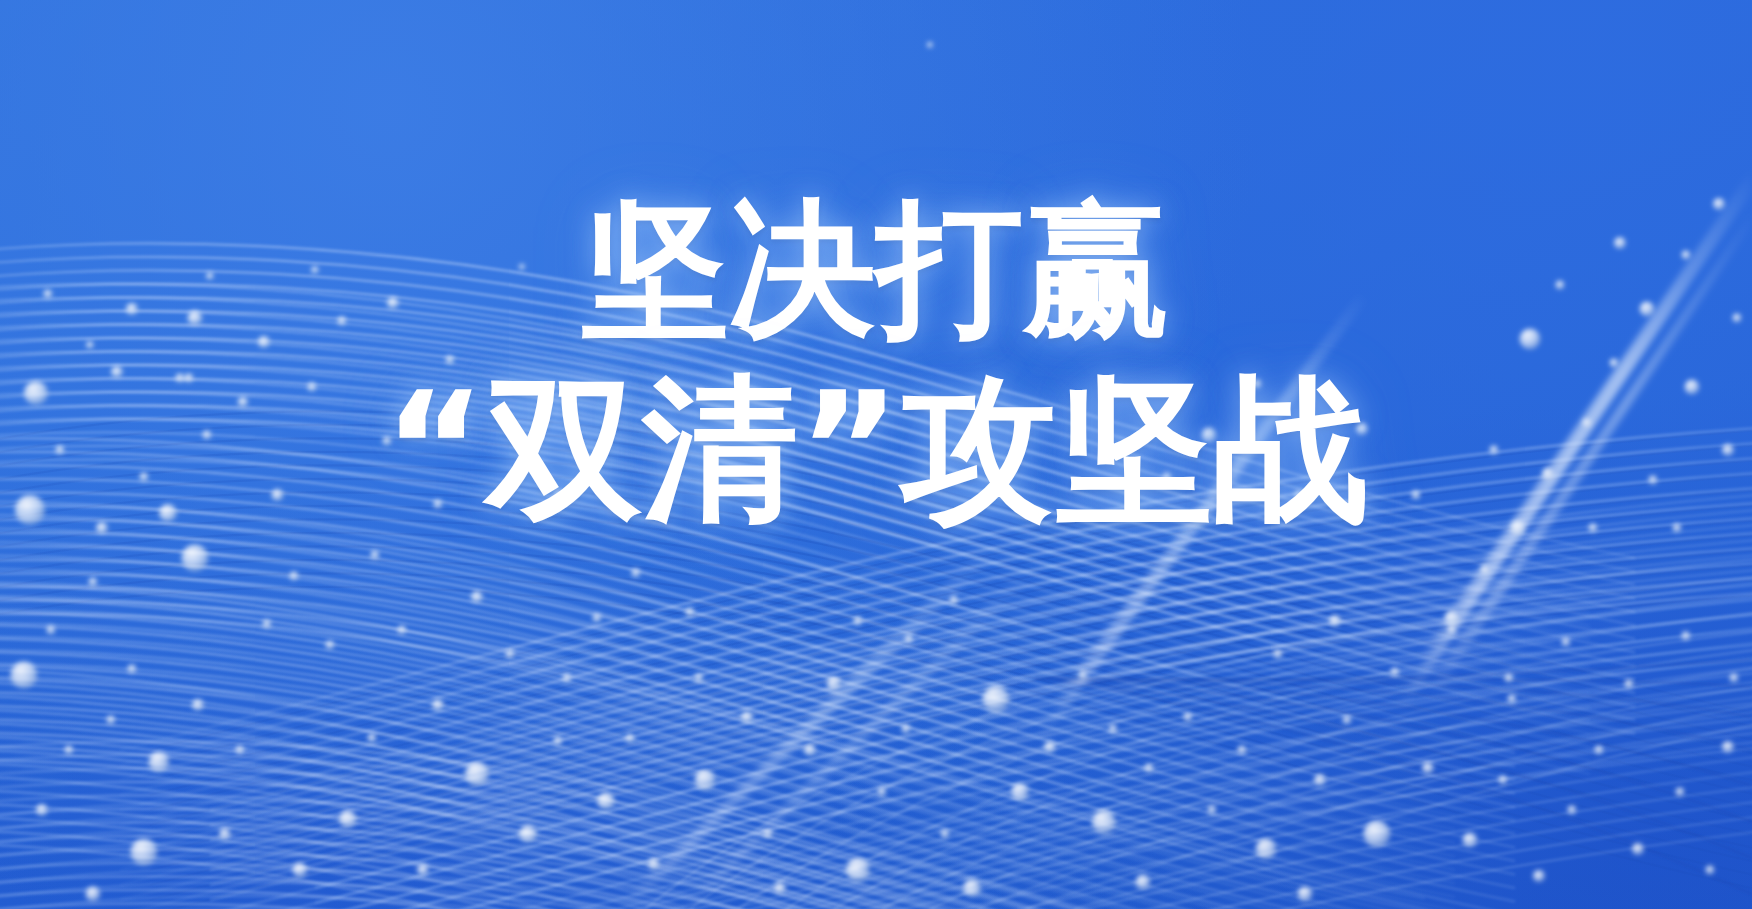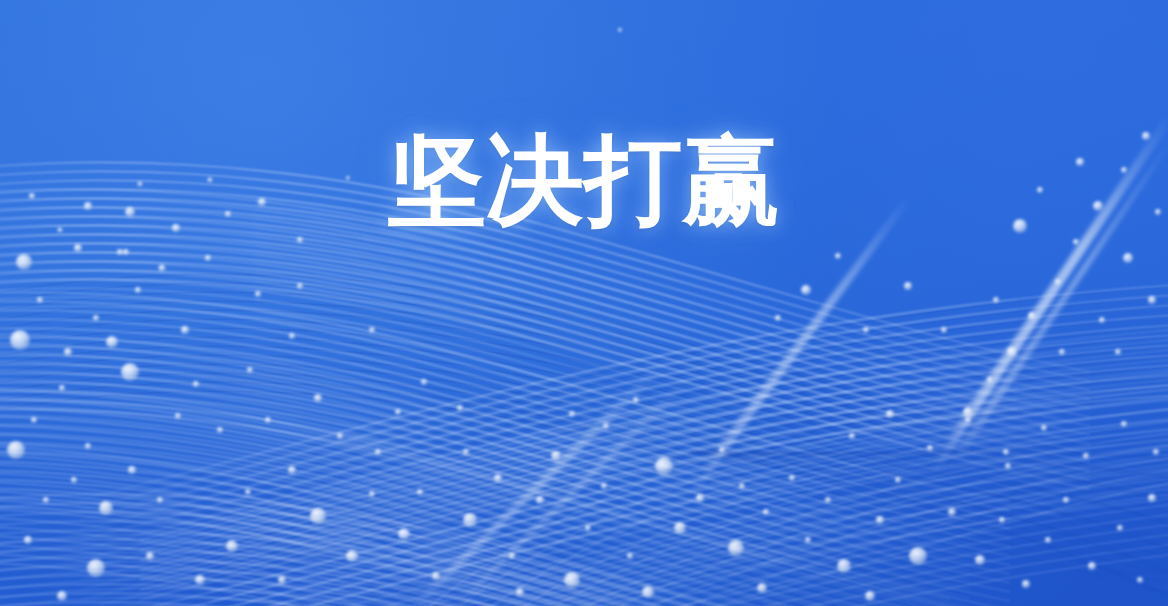--- a/index.html
+++ b/index.html
@@ -383,15 +383,16 @@
       <circle cx="778" cy="318" r="3"></circle>
       <circle cx="838" cy="256" r="3"></circle>
       <circle cx="866" cy="330" r="3"></circle>
       <circle cx="908" cy="286" r="4"></circle>
       <circle cx="944" cy="330" r="3"></circle>
     </g>
   </svg>
 
   <div class="headline">
     <div class="line line-1">坚决打赢</div>
+    <div class="line line-2">“双清”攻坚战</div>
   </div>
 
 </div>
 
 </body></html>

